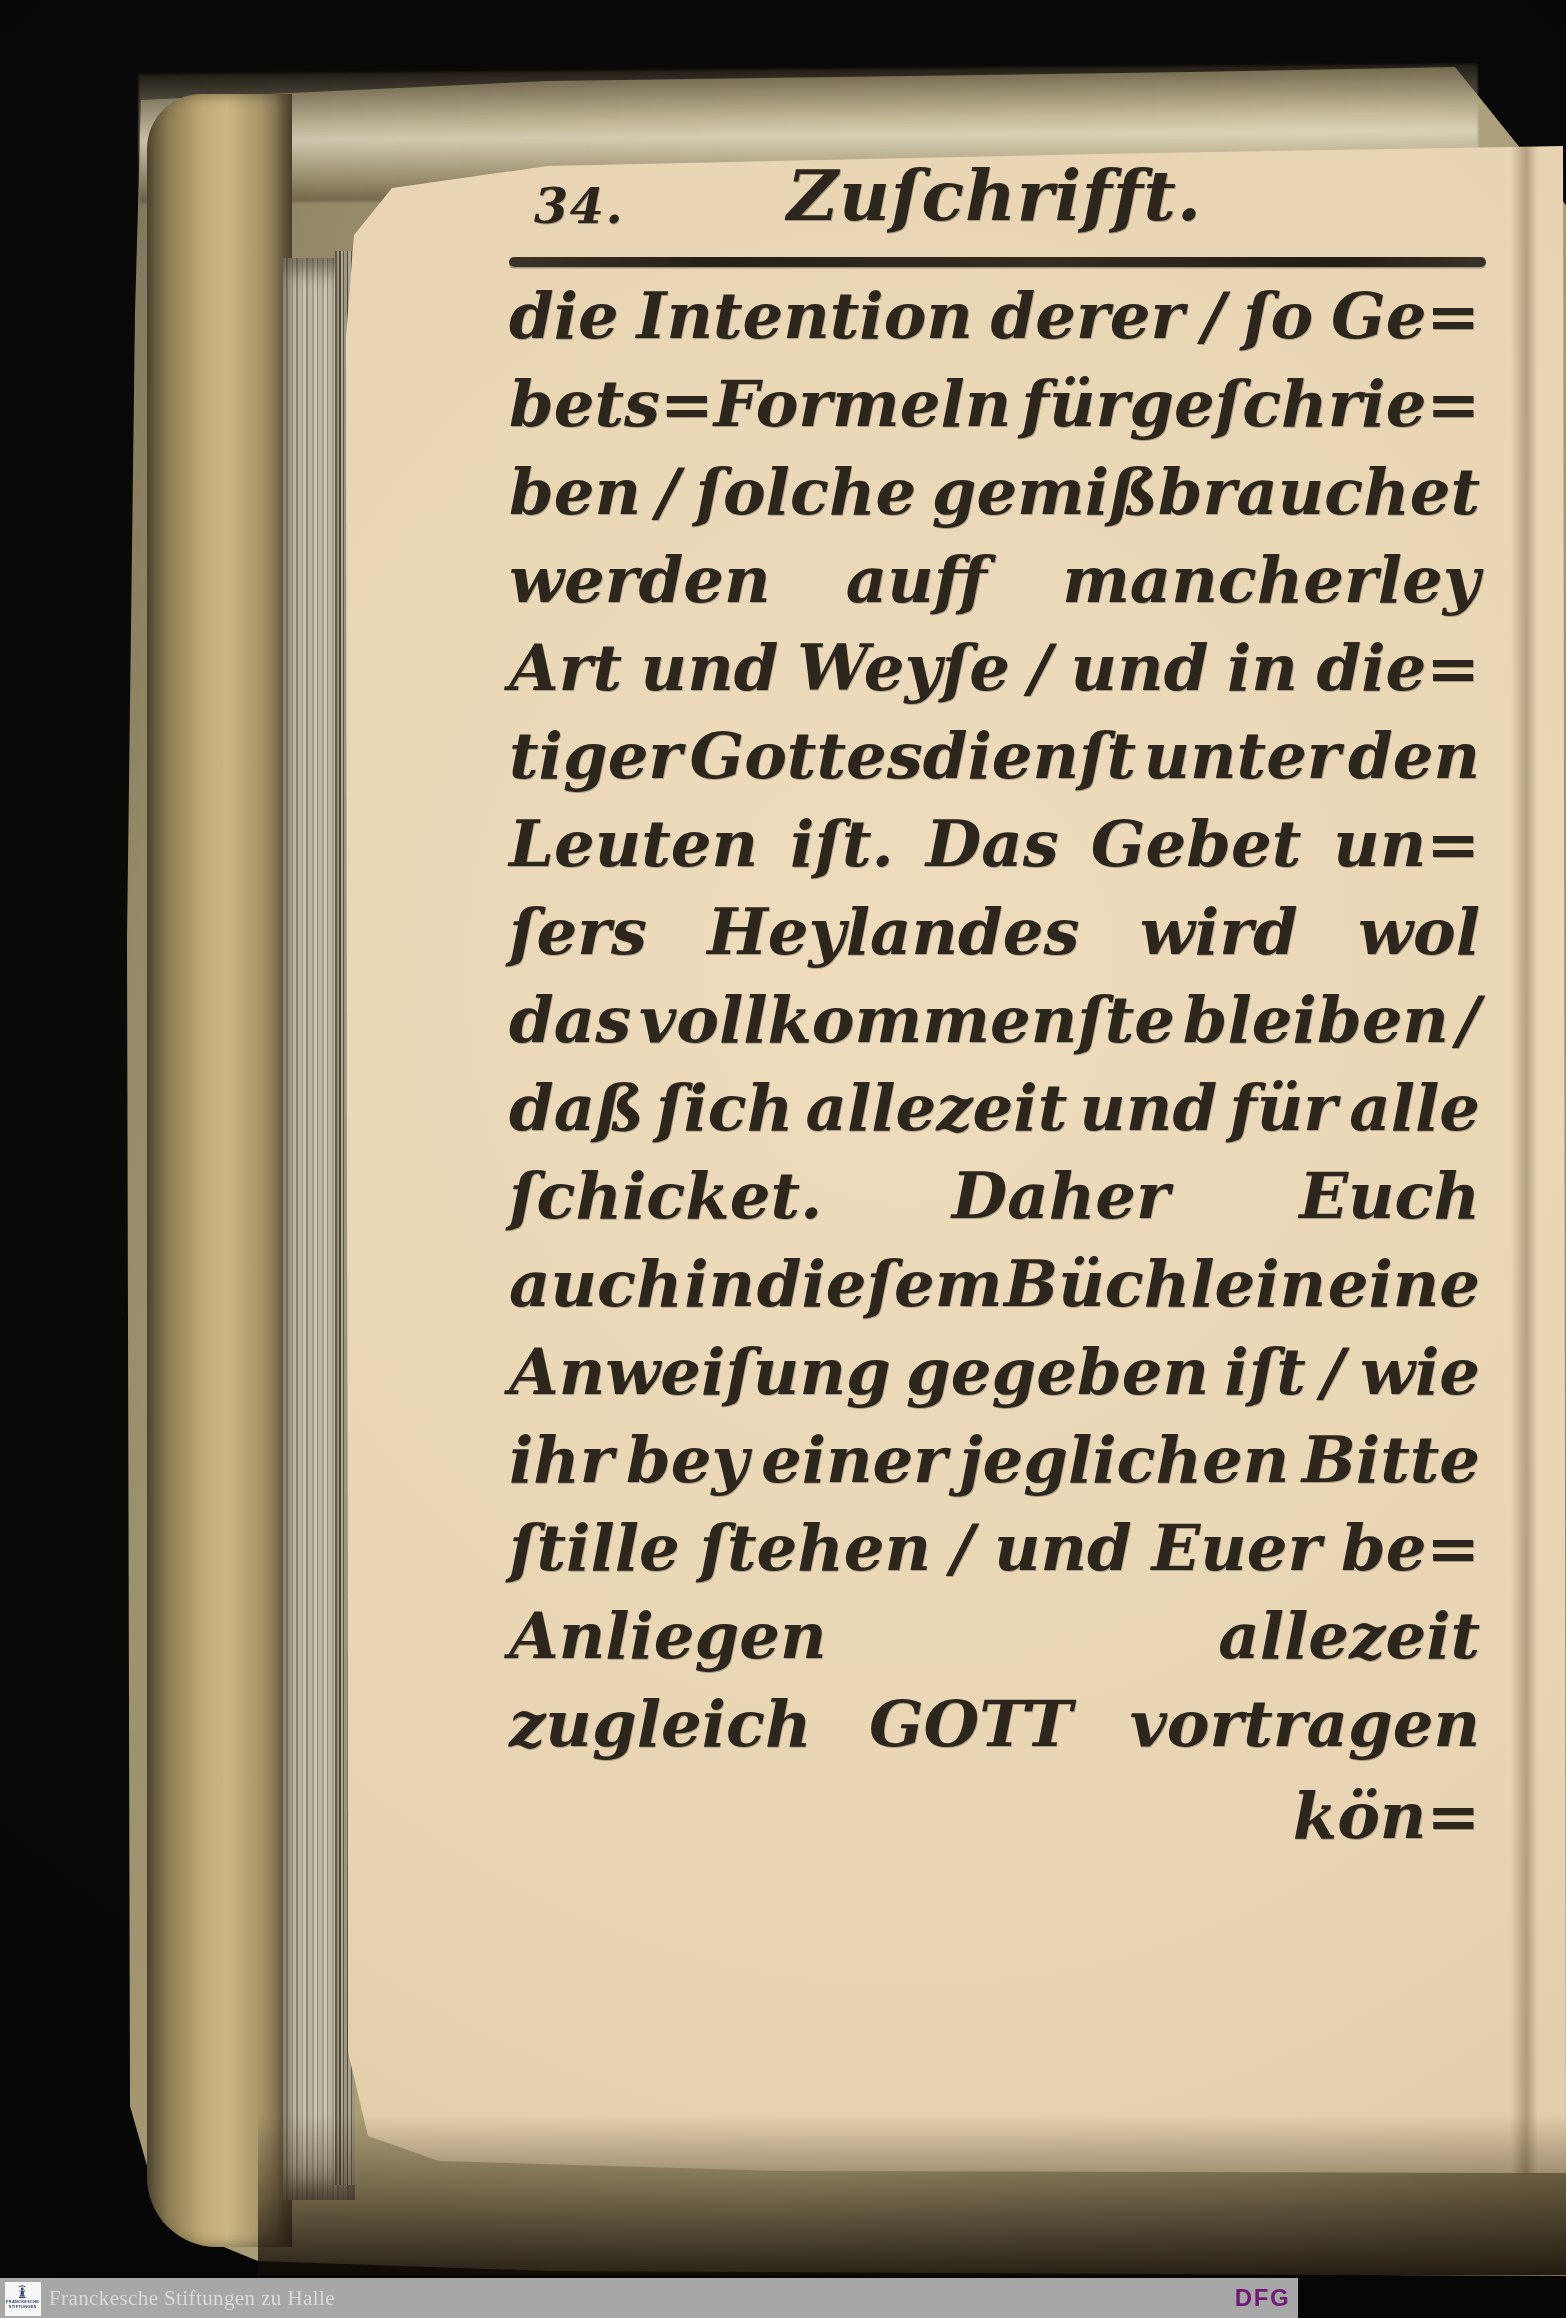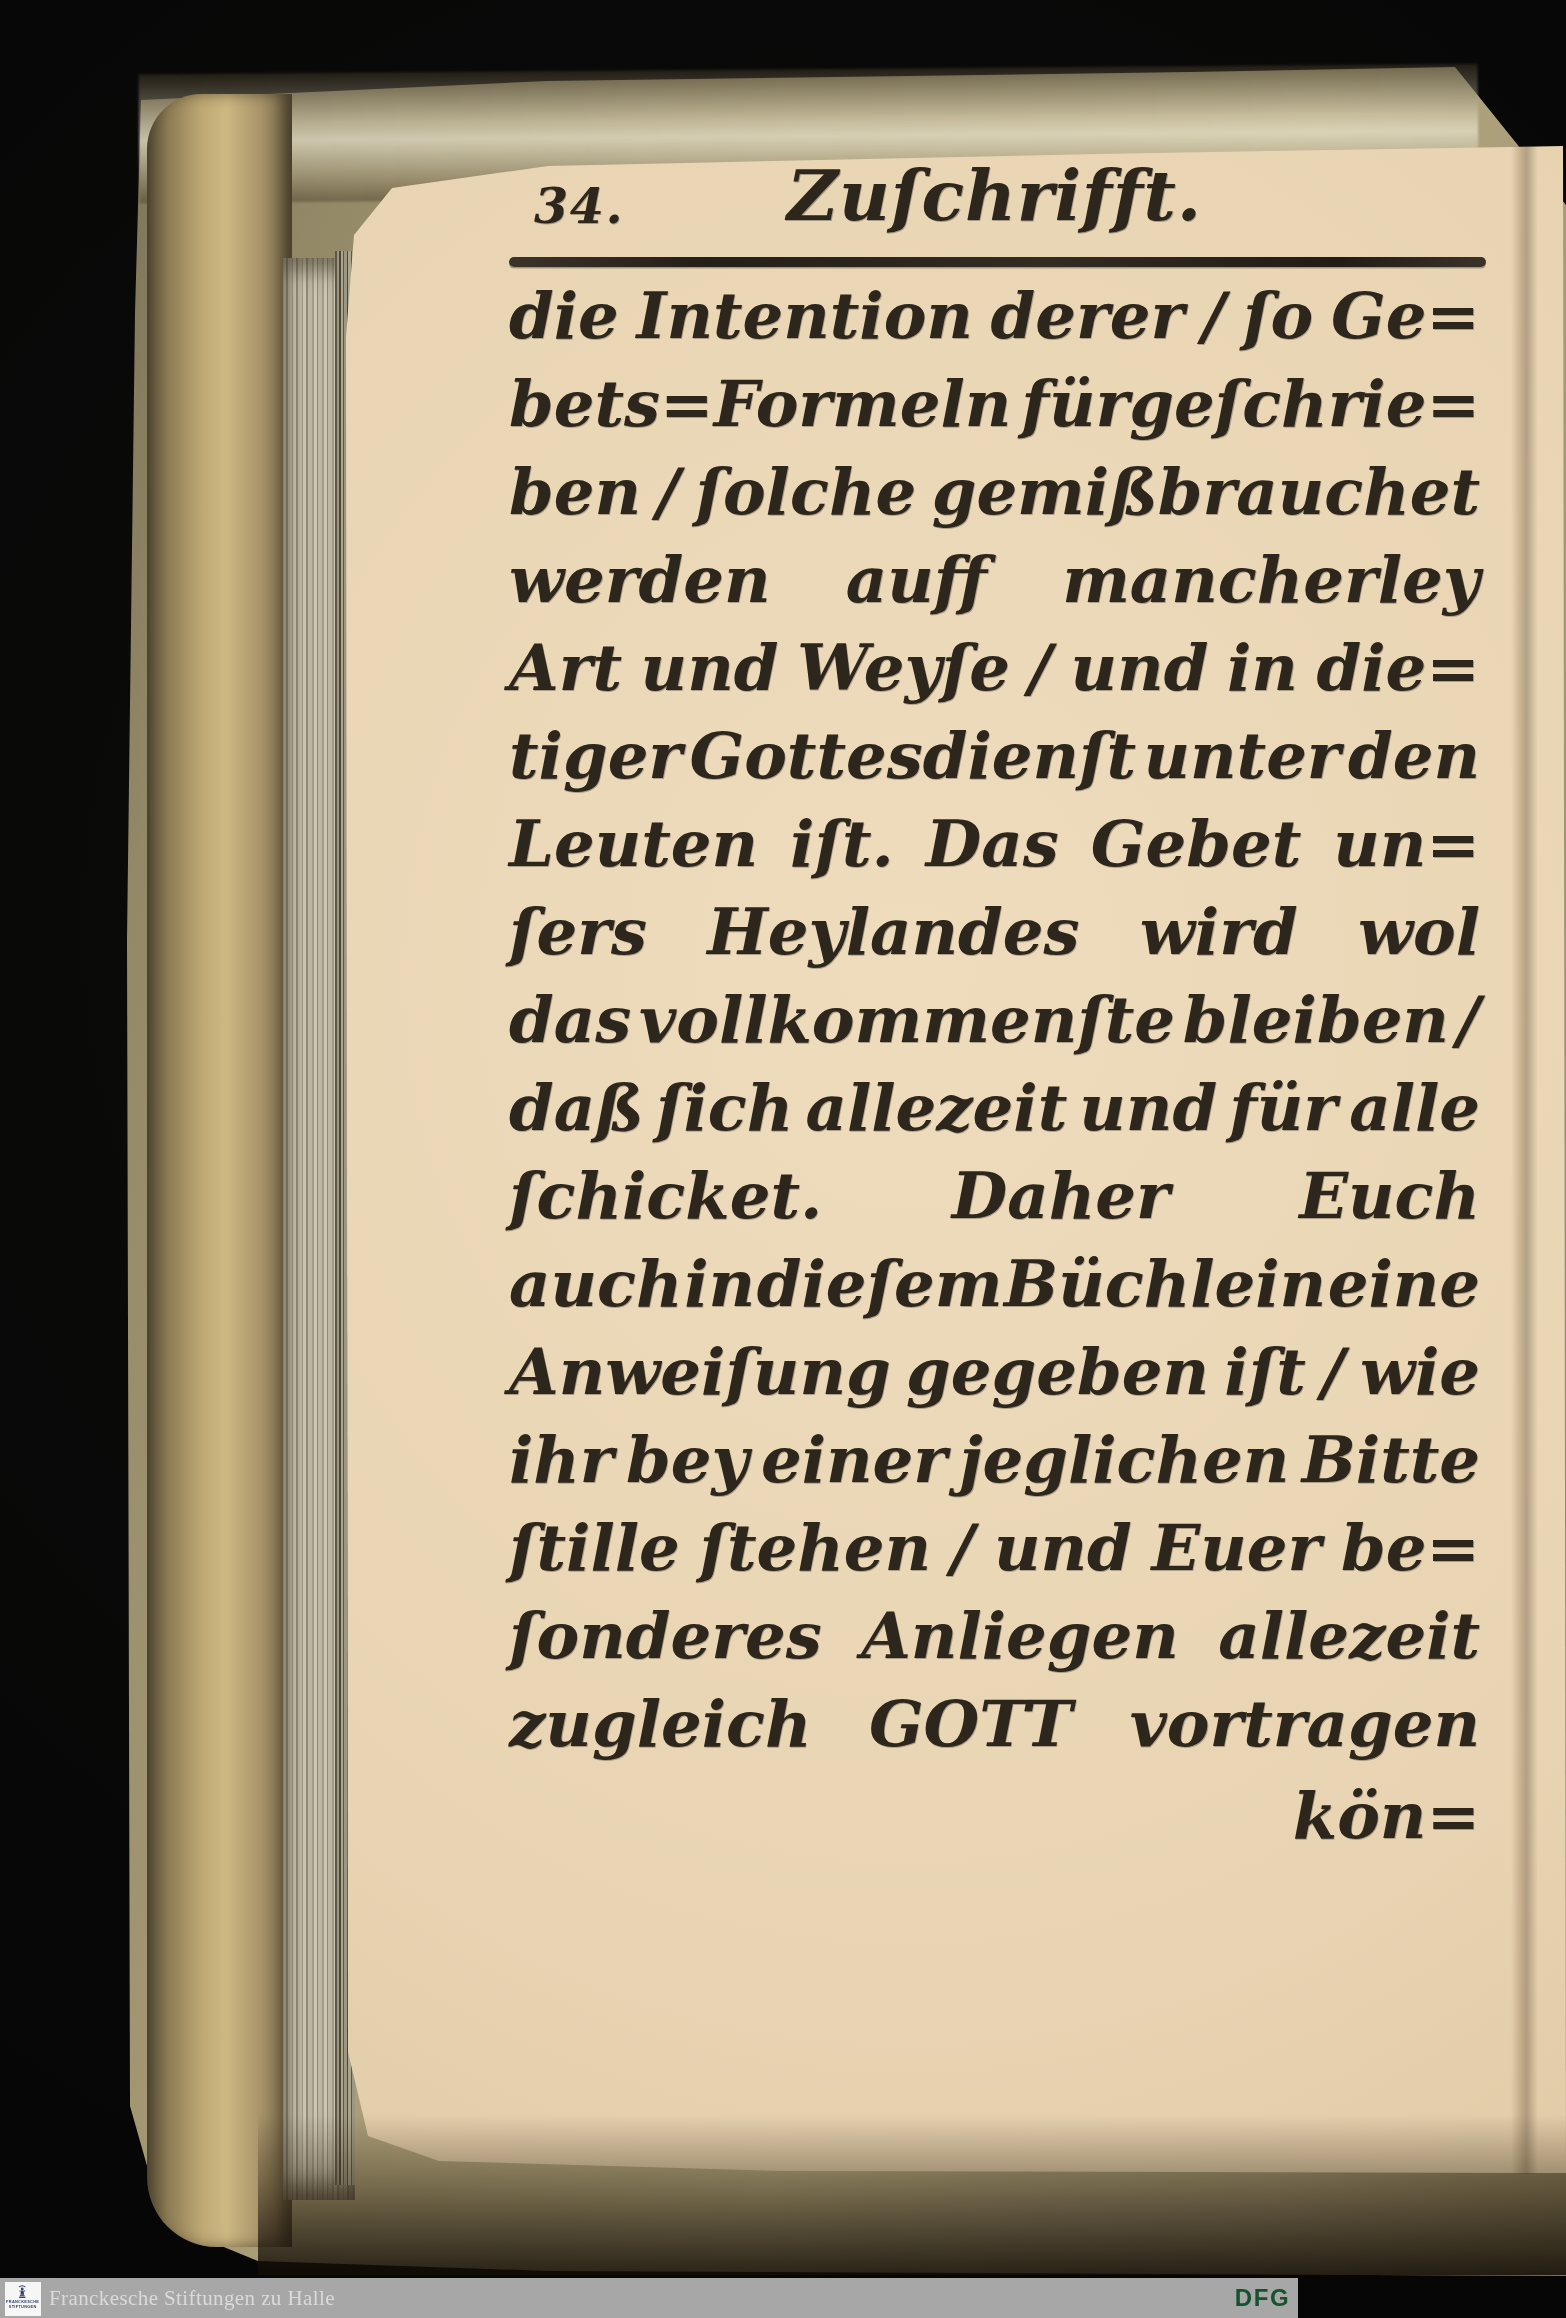--- a/index.html
+++ b/index.html
@@ -98,21 +98,21 @@
     font-family:"Liberation Sans", sans-serif;font-size:3.9px;line-height:4.7px;
     color:#2e3f6e;letter-spacing:0.3px;font-weight:bold;white-space:nowrap;
   }
   #institution-label{
     position:absolute;left:49px;top:50%;transform:translateY(-54%);
     font-size:21px;color:#dadada;letter-spacing:0.4px;
   }
   #dfg-logo{
     position:absolute;right:7.8px;top:50%;transform:translateY(-52%);
     font-family:"Liberation Sans", sans-serif;font-weight:bold;font-size:24px;
-    color:#14532d;letter-spacing:1.6px;
+    color:#701a75;letter-spacing:1.6px;
   }
 </style>
 </head>
 <body>
 
 <div id="stage">
 
   <div id="book"></div>
   <div id="cover-sheen"></div>
   <div id="spine-edge"></div>
@@ -225,21 +225,20 @@
         </div>
       <div class="line justify">
           <span>ſtille</span>
           <span>ſtehen</span>
           <span>/</span>
           <span>und</span>
           <span>Euer</span>
           <span>be=</span>
         </div>
       <div class="line justify">
-          <span>ſonderes</span>
           <span>Anliegen</span>
           <span>allezeit</span>
         </div>
       <div class="line justify">
           <span>zugleich</span>
           <span>GOTT</span>
           <span>vortragen</span>
         </div>
       <div class="line right">
           <span>kön=</span>

